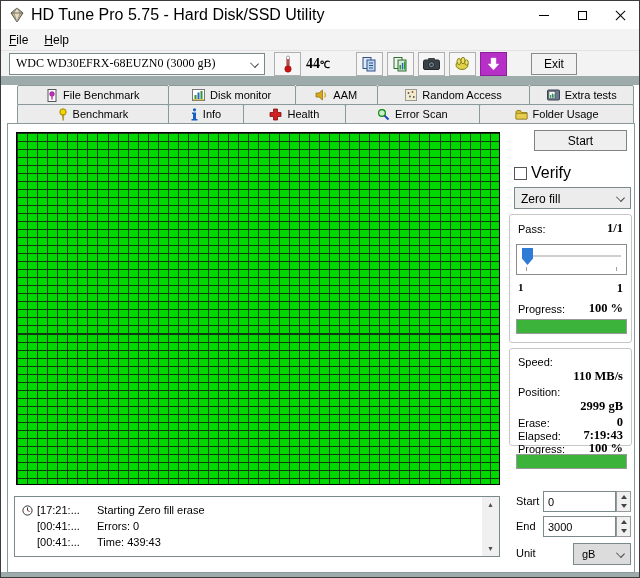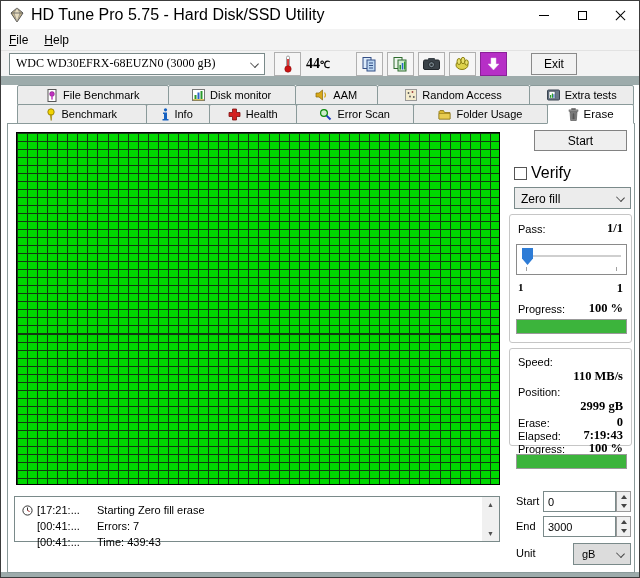--- a/index.html
+++ b/index.html
@@ -98,21 +98,21 @@
   .spin-up,.spin-dn { flex:1; display:flex; align-items:center; justify-content:center; }
   .tri-up { width:0; height:0; border-left:3px solid transparent; border-right:3px solid transparent;
             border-bottom:4px solid #444; }
   .tri-dn { width:0; height:0; border-left:3px solid transparent; border-right:3px solid transparent;
             border-top:4px solid #444; }
   .unit-select { position:absolute; width:58px; height:22px; background:#dcdcdc;
                  border:1px solid #7a8a8a; font-size:11px; display:flex; align-items:center;
                  padding:0 16px 0 8px; }
 
   
-  .logbox { position:absolute; left:6px; top:372px; width:486px; height:46px;
+  .logbox { position:absolute; left:6px; top:372px; width:486px; height:61px;
             background:#fff; border:1px solid #7a8a8a; }
   .log-line { position:absolute; left:0; right:18px; height:16px; font-size:11px; display:flex; align-items:center; }
   .log-icon { position:absolute; left:7px; width:11px; }
   .log-time { position:absolute; left:22px; width:52px; }
   .log-text { position:absolute; left:82px; }
   .vscroll { position:absolute; right:0; top:0; width:17px; height:100%; background:#f0f0f0;
              display:flex; flex-direction:column; justify-content:space-between; }
   .sb-btn { height:15px; display:flex; align-items:center; justify-content:center;
             font-size:7px; color:#505050; }
 
@@ -290,31 +290,20 @@
       </svg>
       <span>Error Scan</span>
     </div>
     <div class="tab" style="flex-grow:120">
       <svg width="13" height="11" viewBox="0 0 13 11">
         <path d="M1 2.5 L1 10 L12 10 L12 3.5 L6.5 3.5 L5.5 1.5 L2 1.5 Z" fill="#d8b830" stroke="#8a7210" stroke-width="0.8"></path>
         <path d="M1 4.5 L12 4.5 L12 10 L1 10 Z" fill="#e8cc50" stroke="#8a7210" stroke-width="0.6"></path>
       </svg>
       <span>Folder Usage</span>
     </div>
-    <div class="tab active" style="flex-grow:94">
-      <svg width="11" height="13" viewBox="0 0 11 13">
-        <rect x="3.8" y="0.5" width="3.4" height="1.4" fill="#888" stroke="#444" stroke-width="0.5"></rect>
-        <rect x="1" y="1.9" width="9" height="1.6" fill="#999" stroke="#444" stroke-width="0.5"></rect>
-        <polygon points="2,4 9,4 8.3,12.5 2.7,12.5" fill="#909090" stroke="#444" stroke-width="0.6"></polygon>
-        <line x1="4" y1="5.2" x2="4.2" y2="11.4" stroke="#555"></line>
-          <line x1="5.5" y1="5.2" x2="5.5" y2="11.4" stroke="#555"></line>
-          <line x1="7" y1="5.2" x2="6.8" y2="11.4" stroke="#555"></line>
-      </svg>
-      <span>Erase</span>
-    </div>
   </div>
 
   <div class="panel">
 
     <div class="blockgrid" style="background: repeating-linear-gradient(to right, rgb(18, 58, 18) 0px, rgb(18, 58, 18) 1px, transparent 1px, transparent 10.06px), repeating-linear-gradient(rgb(18, 58, 18) 0px, rgb(18, 58, 18) 1px, transparent 1px, transparent 8.02px), rgb(0, 216, 0);"></div>
 
     <div class="start-btn">
         <span>Start</span>
       </div>
 
@@ -397,21 +386,21 @@
         <svg class="log-icon" width="11" height="11" viewBox="0 0 11 11">
           <circle cx="5.5" cy="5.5" r="4.6" fill="#fff" stroke="#333" stroke-width="1"></circle>
           <line x1="5.5" y1="5.5" x2="5.5" y2="2.5" stroke="#333" stroke-width="1"></line>
           <line x1="5.5" y1="5.5" x2="7.6" y2="6.5" stroke="#a02020" stroke-width="1"></line>
         </svg>
         <span class="log-time">[17:21:...</span>
         <span class="log-text">Starting Zero fill erase</span>
       </div>
       <div class="log-line" style="top:21px">
         <span class="log-time">[00:41:...</span>
-        <span class="log-text">Errors: 7</span>
+        <span class="log-text">Errors: 0</span>
       </div>
       <div class="log-line" style="top:37px">
         <span class="log-time">[00:41:...</span>
         <span class="log-text">Time: 439:43</span>
       </div>
       <div class="vscroll">
         <div class="sb-btn">▲</div>
         <div class="sb-btn">▼</div>
       </div>
     </div>

